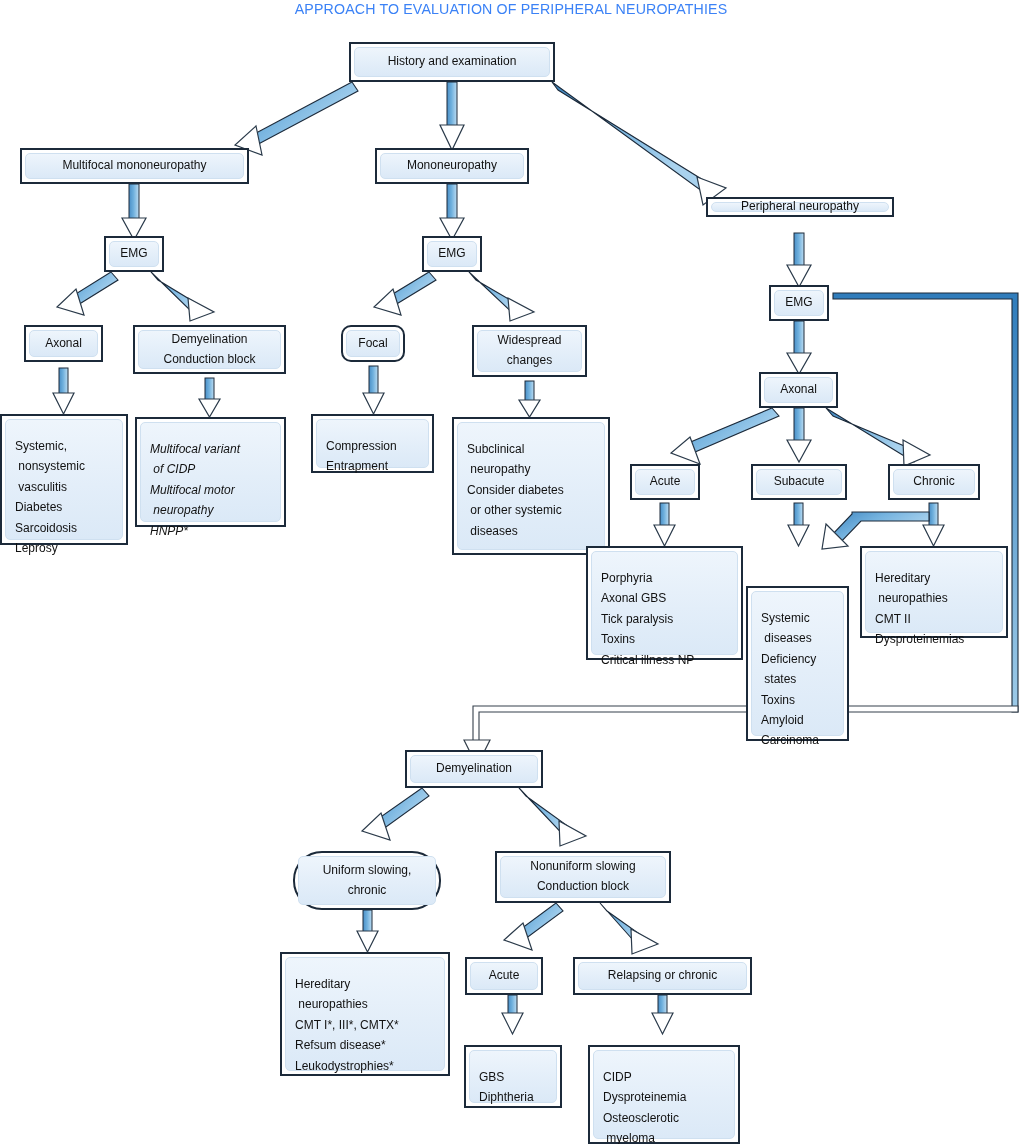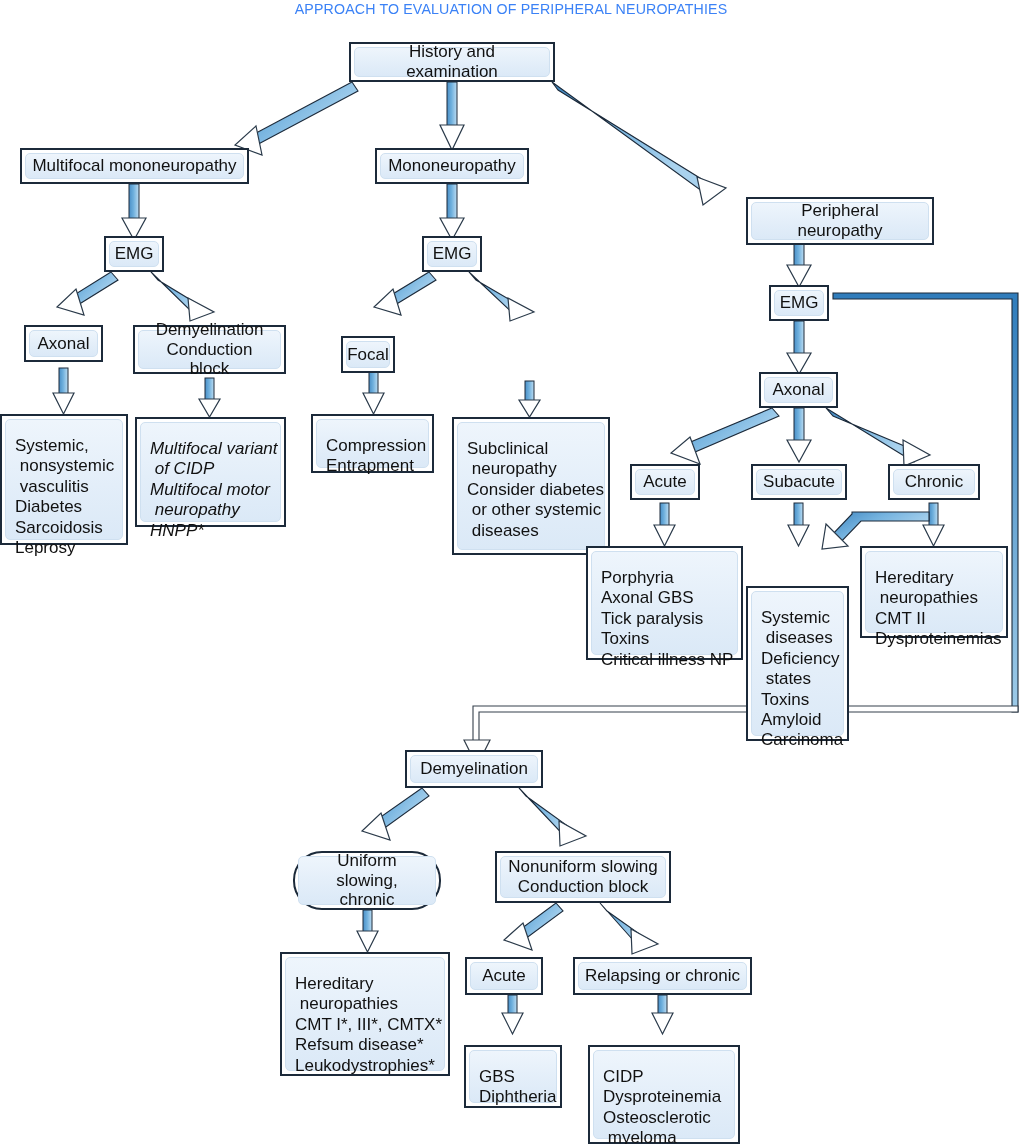--- a/index.html
+++ b/index.html
@@ -40,21 +40,21 @@
     height: 100%;
     border-radius: 5px;
     background: linear-gradient(180deg, #eef5fc 0%, #e3eef9 55%, #dbe9f7 100%);
     border: 1px solid #cfe0f0;
     display: flex;
     align-items: center;
     justify-content: center;
     padding: 2px 6px;
   }
   .node .txt {
-    font-size: 17px;
+    font-size: 12px;
     line-height: 19.6px;
     color: #111111;
     white-space: pre-line;
     text-align: center;
   }
   .node.list .inner {
     align-items: flex-start;
     justify-content: flex-start;
     padding: 16px 9px;
   }
@@ -260,21 +260,21 @@
         <span class="txt">Multifocal mononeuropathy</span>
       </div>
   </div>
 
   <div class="node" style="left:375px;top:148px;width:154px;height:36px;">
     <div class="inner">
         <span class="txt">Mononeuropathy</span>
       </div>
   </div>
 
-  <div class="node" style="left:746px;top:197px;width:188px;height:48px;">
+  <div class="node" style="left:706px;top:197px;width:188px;height:20px;">
     <div class="inner">
         <span class="txt">Peripheral neuropathy</span>
       </div>
   </div>
 
   <div class="node" style="left:104px;top:236px;width:60px;height:36px;">
     <div class="inner">
         <span class="txt">EMG</span>
       </div>
   </div>
@@ -297,26 +297,32 @@
       </div>
   </div>
 
   <div class="node" style="left:133px;top:325px;width:153px;height:49px;">
     <div class="inner">
         <span class="txt">Demyelination
 Conduction block</span>
       </div>
   </div>
 
-  <div class="node" style="left:341px;top:336px;width:54px;height:37px;">
+  <div class="node" style="left:341px;top:325px;width:64px;height:37px;border-radius:10px;">
     <div class="inner">
         <span class="txt">Focal</span>
       </div>
   </div>
 
+  <div class="node" style="left:472px;top:325px;width:115px;height:52px;">
+    <div class="inner">
+        <span class="txt">Widespread
+changes</span>
+      </div>
+  </div>
 
   <div class="node" style="left:759px;top:372px;width:79px;height:36px;">
     <div class="inner">
         <span class="txt">Axonal</span>
       </div>
   </div>
 
   <div class="node" style="left:630px;top:464px;width:70px;height:36px;">
     <div class="inner">
         <span class="txt">Acute</span>

